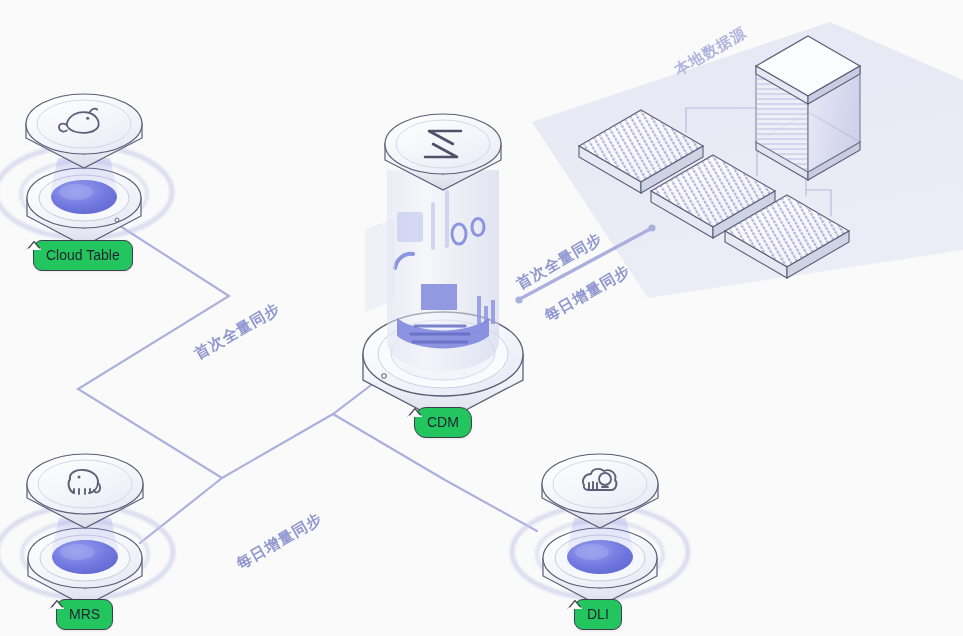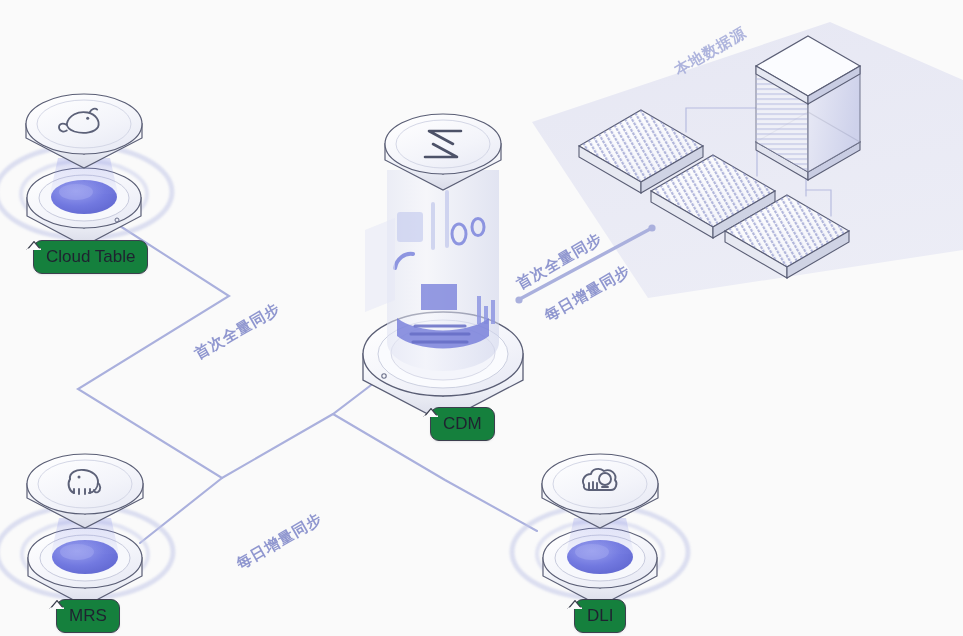--- a/index.html
+++ b/index.html
@@ -9,25 +9,25 @@
     background:#fafafa;
     font-family:"Liberation Sans","DejaVu Sans",sans-serif;
     overflow:hidden;
     position:relative;
   }
   #stage{position:absolute;inset:0;width:963px;height:636px;}
   #stage svg{position:absolute;left:0;top:0;}
 
   .node-label{
     position:absolute;
-    background:#15803d;
+    background:#22c55e;
     border:1.3px solid #3c3f4e;
     border-radius:9px;
     color:#1f2230;
-    font-size:17px;
+    font-size:14px;
     line-height:1;
     padding:7px 12px 8px;
     white-space:nowrap;
     box-shadow:0 1px 2px rgba(60,63,78,.10);
     z-index:40;
   }
   .nub-outline{
     position:absolute;top:-8px;left:50%;margin-left:-8px;
     width:16px;height:9px;
     z-index:1;
@@ -325,21 +325,21 @@
   </div>
 
   <div class="node-label" style="left:574px;top:599px;text-align:center;">
     <svg class="nub-outline" width="16" height="9" viewBox="0 0 16 9">
       <path d="M1,9 L8,0.6 L15,9" fill="#fbfbfc" stroke="#3c3f4e" stroke-width="1.3" stroke-linejoin="round"></path>
       <rect x="1" y="7.5" width="14" height="3" fill="#fbfbfc"></rect>
     </svg>
     <span>DLI</span>
   </div>
 
-  <div class="node-label" style="left:430px;top:407px;">
+  <div class="node-label" style="left:414px;top:407px;border-radius:12px;">
     <svg class="nub-outline" width="16" height="9" viewBox="0 0 16 9">
       <path d="M1,9 L8,0.6 L15,9" fill="#fbfbfc" stroke="#3c3f4e" stroke-width="1.3" stroke-linejoin="round"></path>
       <rect x="1" y="7.5" width="14" height="3" fill="#fbfbfc"></rect>
     </svg>
     <span>CDM</span>
   </div>
 
 </div>
 
 </body></html>

